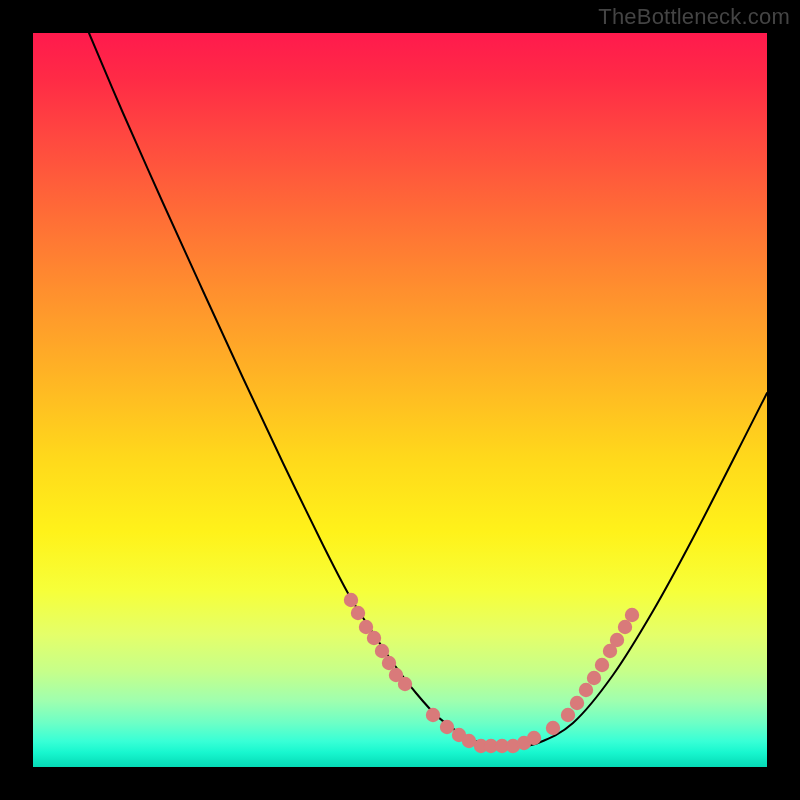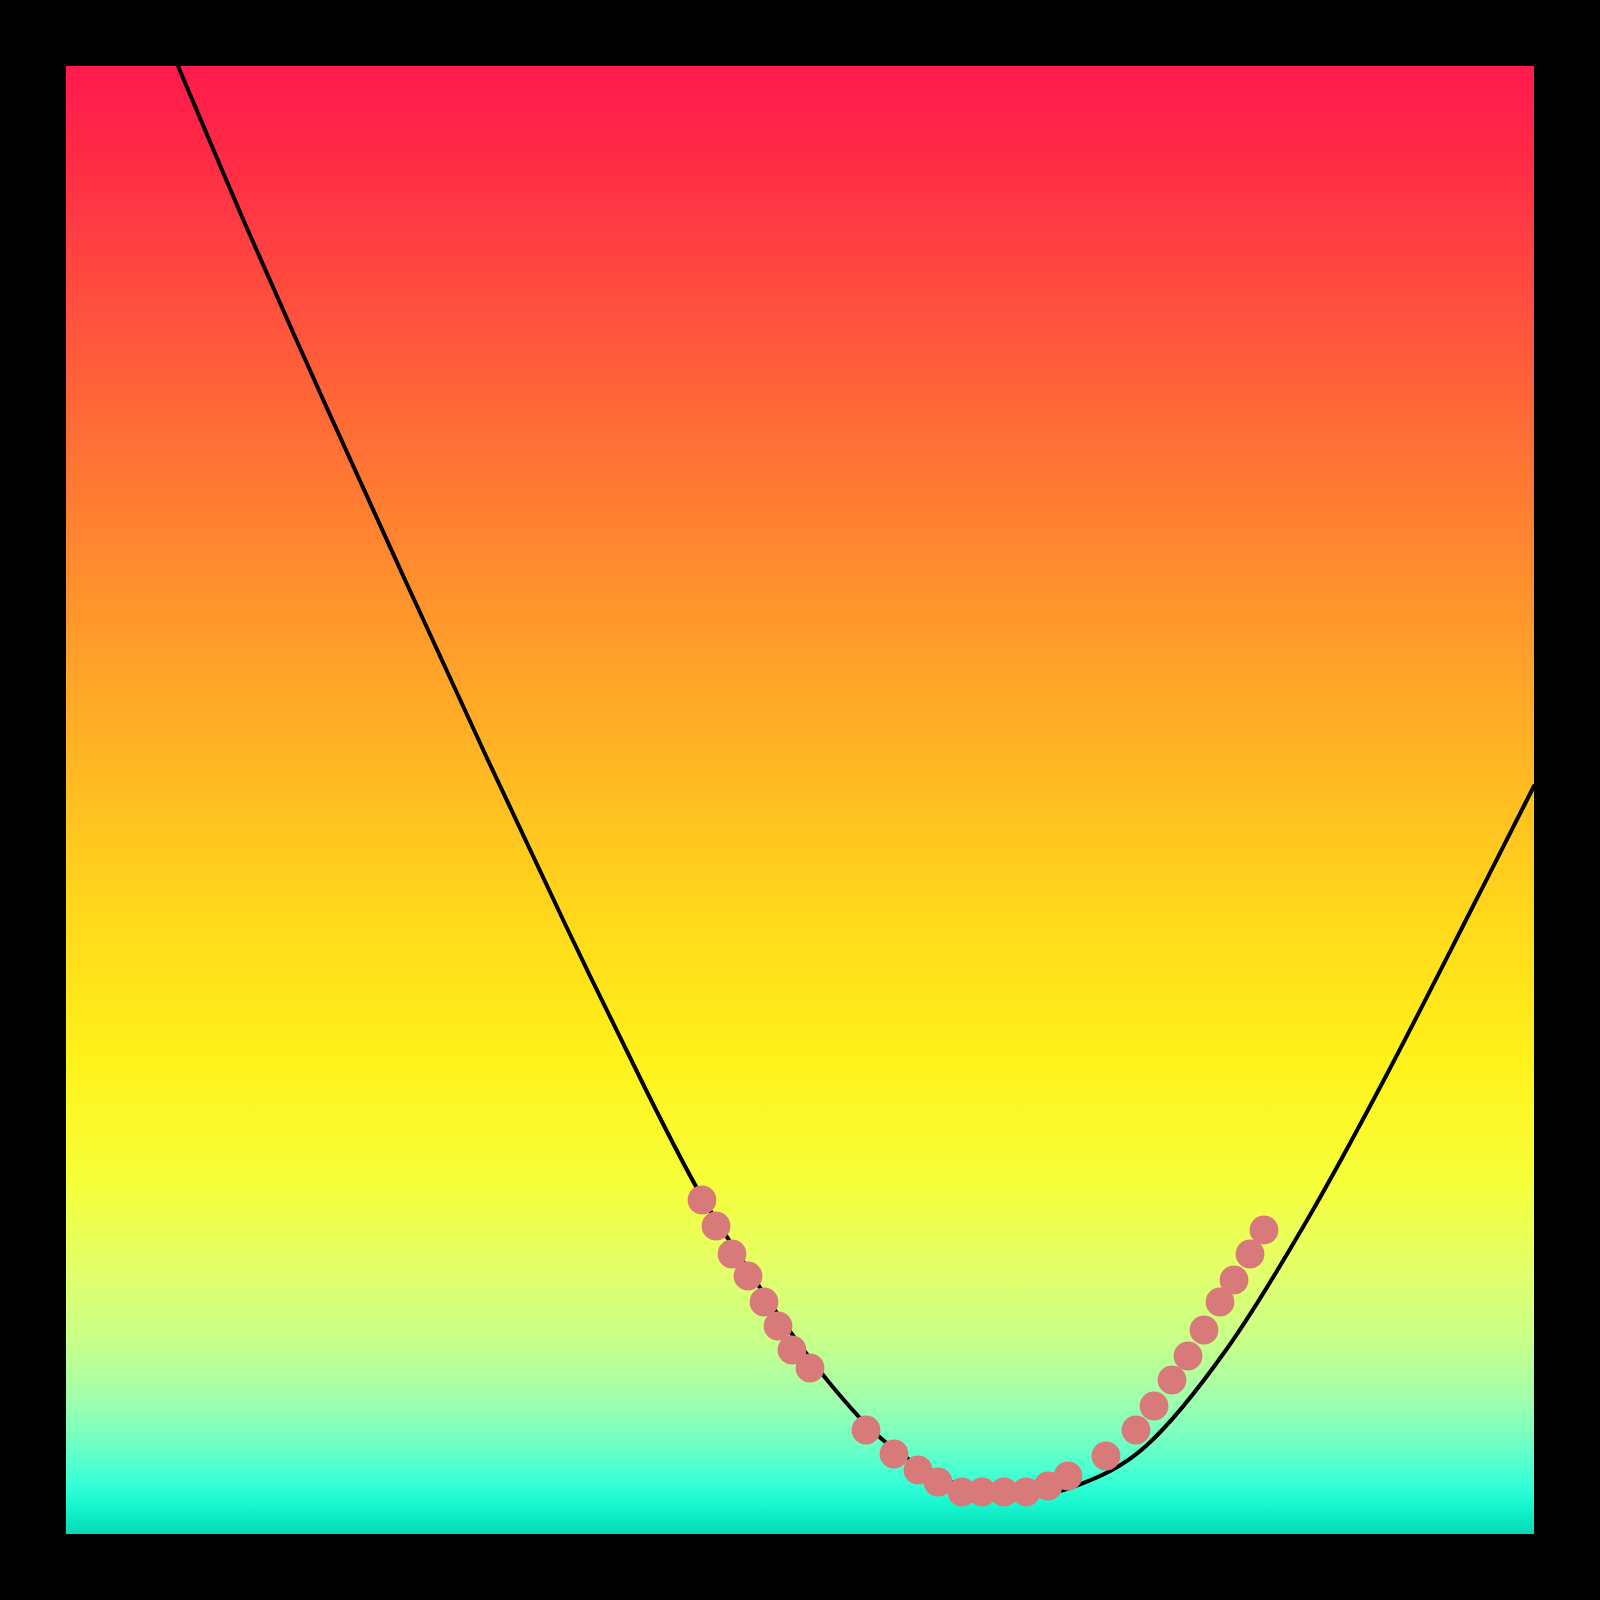--- a/index.html
+++ b/index.html
@@ -65,20 +65,21 @@
     position: absolute;
     inset: 0;
     width: 100%;
     height: 100%;
   }
 </style>
 </head>
 <body>
 
 <div class="frame">
+  <div class="watermark">TheBottleneck.com</div>
   <div class="plot">
     <div class="gradient"></div>
     <svg class="curve" viewBox="0 0 734 734" preserveAspectRatio="none">
       <path id="curve-path" d="M 56 0 C 61.7 13.3, 77.7 51.7, 90 80 C 102.3 108.3, 116.7 140.3, 130 170 C 143.3 199.7, 156.7 228.8, 170 258 C 183.3 287.2, 196.7 316.3, 210 345 C 223.3 373.7, 236.7 402.2, 250 430 C 263.3 457.8, 279.0 490.0, 290 512 C 301.0 534.0, 307.7 547.3, 316 562 C 324.3 576.7, 332.7 588.7, 340 600 C 347.3 611.3, 352.8 620.0, 360 630 C 367.2 640.0, 375.5 651.0, 383 660 C 390.5 669.0, 397.2 677.0, 405 684 C 412.8 691.0, 421.7 697.3, 430 702 C 438.3 706.7, 446.7 710.0, 455 712 C 463.3 714.0, 471.7 714.3, 480 714 C 488.3 713.7, 495.0 714.0, 505 710 C 515.0 706.0, 527.5 701.3, 540 690 C 552.5 678.7, 566.7 660.7, 580 642 C 593.3 623.3, 606.7 600.8, 620 578 C 633.3 555.2, 646.7 530.2, 660 505 C 673.3 479.8, 687.7 451.2, 700 427 C 712.3 402.8, 728.3 371.2, 734 360" fill="none" stroke="#000" stroke-width="2" stroke-linecap="round"></path>
       <g id="markers">
           <circle cx="318" cy="567" r="7.2" fill="#d97a7a"></circle>
           <circle cx="325" cy="580" r="7.2" fill="#d97a7a"></circle>
           <circle cx="333" cy="594" r="7.2" fill="#d97a7a"></circle>
           <circle cx="341" cy="605" r="7.2" fill="#d97a7a"></circle>
           <circle cx="349" cy="618" r="7.2" fill="#d97a7a"></circle>

